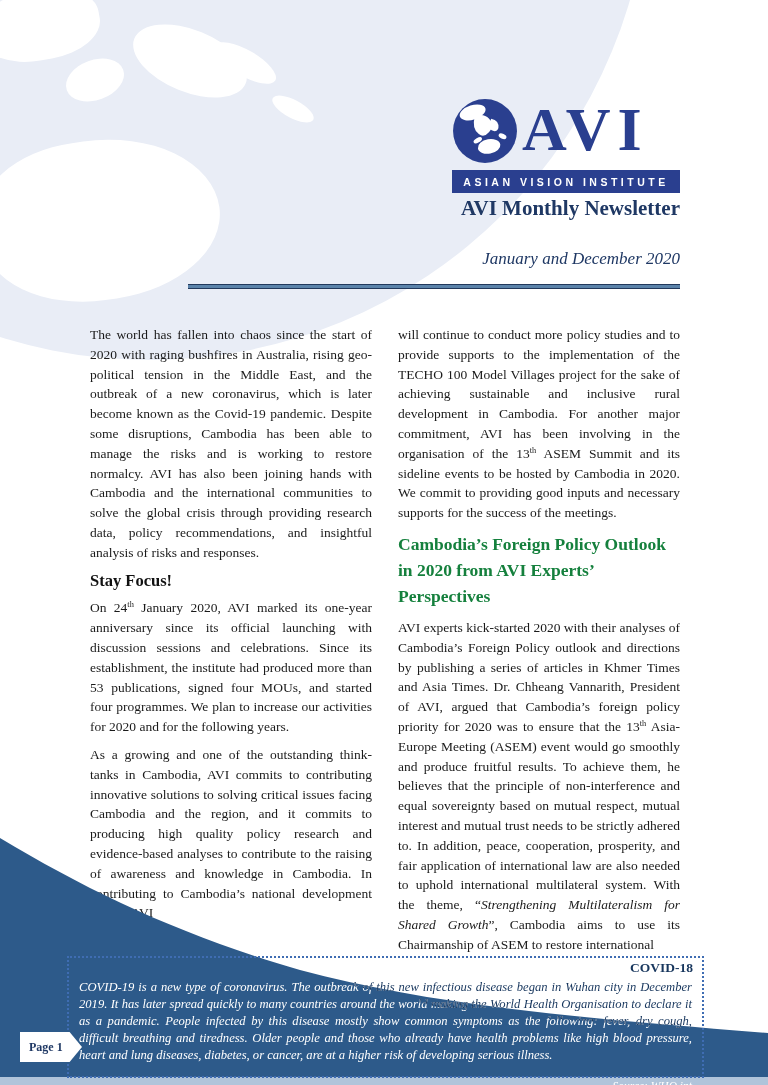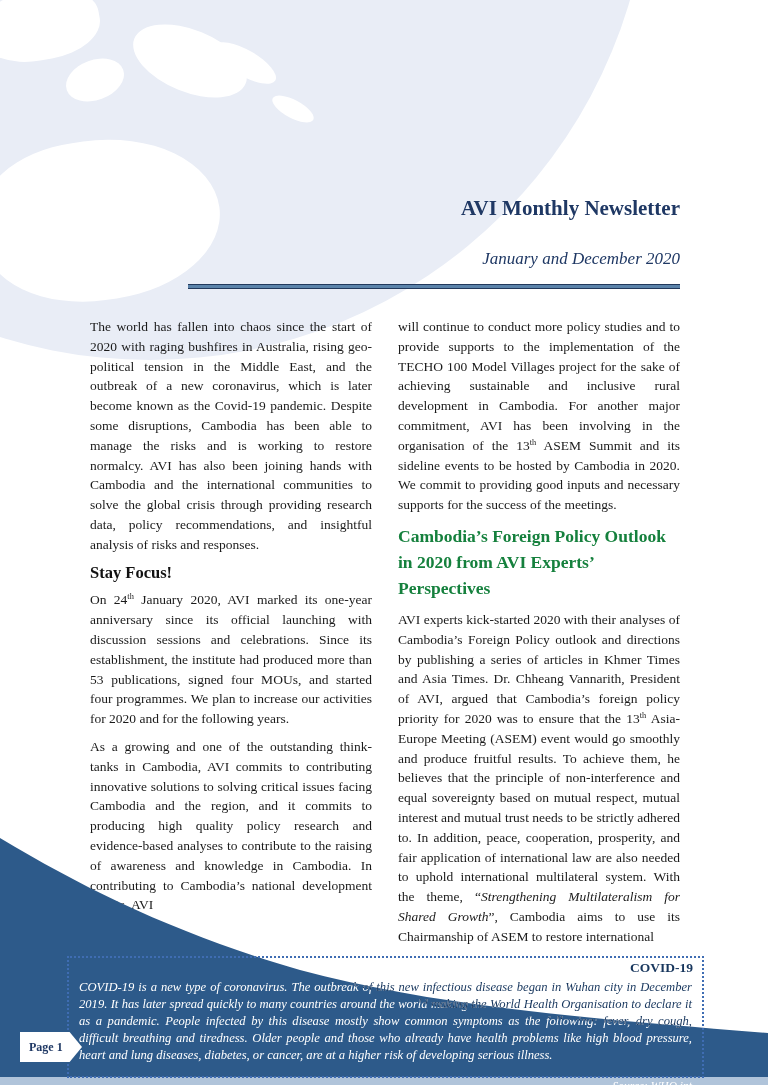--- a/index.html
+++ b/index.html
@@ -29,21 +29,21 @@
             letter-spacing:3.5px;padding:6px 0 5px 0;}
   .nl-title{position:absolute;top:196px;right:88px;width:400px;text-align:right;
             font-weight:bold;font-size:21px;color:#1f3864;}
   .nl-date{position:absolute;top:249px;right:88px;width:400px;text-align:right;
            font-style:italic;font-size:17px;color:#1f3864;}
   .sep-line{position:absolute;left:188px;top:284px;width:492px;height:3px;background:#5b83aa;
             border-top:1px solid #22395c;border-bottom:1px solid #22395c;}
 
   
   .article{position:absolute;left:90px;top:317px;width:590px;display:flex;gap:26px;}
-  .col{width:282px;font-size:13.5px;line-height:19.8px;text-align:justify;}
+  .col{width:282px;font-size:13.5px;line-height:19.8px;text-align:justify;margin-top:8px;}
   .col p{margin:0 0 8px 0;}
   .h-small{font-weight:bold;font-size:16.5px;color:#111;margin:4px 0 8px 0;text-align:left;}
   .h-big{font-weight:bold;font-size:17.5px;line-height:26px;color:#15803d;margin:4px 0 9px 0;text-align:left;}
   .sup{vertical-align:super;font-size:0.62em;line-height:0;}
 
   
   .wave{position:absolute;left:0;top:830px;width:768px;height:247px;}
   .bottom-strip{position:absolute;left:0;top:1077px;width:768px;height:8px;background:#b0c4da;}
 
   
@@ -71,20 +71,35 @@
   <div class="watermark">
     <div class="land l1"></div>
     <div class="land l2"></div>
     <div class="land l3"></div>
     <div class="land l4"></div>
     <div class="land l5"></div>
     <div class="land l6"></div>
     <div class="land l7"></div>
   </div>
 
+  <div class="logo-block">
+    <div class="logo-row">
+      <svg class="logo-globe" viewBox="0 0 64 64">
+        <circle cx="32" cy="32" r="31" fill="#2a3f8f"></circle>
+        <ellipse cx="20" cy="14" rx="13" ry="7" fill="#ffffff" transform="rotate(-18 20 14)"></ellipse>
+        <path d="M22 18 Q30 14 36 20 Q42 26 36 33 Q31 39 26 35 Q19 30 22 18 Z" fill="#ffffff"></path>
+        <path d="M38 20 Q46 22 45 29 Q43 34 38 31 Q35 26 38 20 Z" fill="#ffffff"></path>
+        <ellipse cx="36" cy="47" rx="11" ry="7" fill="#ffffff" transform="rotate(-10 36 47)"></ellipse>
+        <ellipse cx="49" cy="37" rx="4" ry="2.4" fill="#ffffff" transform="rotate(25 49 37)"></ellipse>
+        <ellipse cx="25" cy="41" rx="4.5" ry="2.2" fill="#ffffff" transform="rotate(-30 25 41)"></ellipse>
+      </svg>
+      <div class="logo-text">AVI</div>
+    </div>
+    <div class="logo-bar">ASIAN VISION INSTITUTE</div>
+  </div>
 
   <div class="nl-title">AVI Monthly Newsletter</div>
   <div class="nl-date">January and December 2020</div>
   <div class="sep-line"></div>
 
   <div class="article">
     <div class="col">
       <p>The world has fallen into chaos since the start of 2020 with raging bushfires in Australia, rising geo-political tension in the Middle East, and the outbreak of a new coronavirus, which is later become known as the Covid-19 pandemic. Despite some disruptions, Cambodia has been able to manage the risks and is working to restore normalcy. AVI has also been joining hands with Cambodia and the international communities to solve the global crisis through providing research data, policy recommendations, and insightful analysis of risks and responses.</p>
       <div class="h-small">Stay Focus!</div>
       <p><span>On 24</span><span class="sup">th</span><span> January 2020, AVI marked its one-year anniversary since its official launching with discussion sessions and celebrations. Since its establishment, the institute had produced more than 53 publications, signed four MOUs, and started four programmes. We plan to increase our activities for 2020 and for the following years.</span></p>
@@ -104,20 +119,20 @@
 
   <div class="covid-box">
     <div class="covid-layer covid-white">
       <div>COVID-19 is a new type of coronavirus. The outbreak of this new infectious disease began in Wuhan city in December 2019. It has later spread quickly to many countries around the world making the World Health Organisation to declare it as a pandemic. People infected by this disease mostly show common symptoms as the following: fever, dry cough, difficult breathing and tiredness. Older people and those who already have health problems like high blood pressure, heart and lung diseases, diabetes, or cancer, are at a higher risk of developing serious illness.</div>
       <div class="src">Source: WHO.int</div>
     </div>
     <div class="covid-layer covid-navy">
       <div>COVID-19 is a new type of coronavirus. The outbreak of this new infectious disease began in Wuhan city in December 2019. It has later spread quickly to many countries around the world making the World Health Organisation to declare it as a pandemic. People infected by this disease mostly show common symptoms as the following: fever, dry cough, difficult breathing and tiredness. Older people and those who already have health problems like high blood pressure, heart and lung diseases, diabetes, or cancer, are at a higher risk of developing serious illness.</div>
       <div class="src">Source: WHO.int</div>
     </div>
-    <div class="covid-label">COVID-19</div>
+    <div class="covid-label">COVID-18</div>
   </div>
 
   <div class="page-badge">
     <span>Page 1</span>
   </div>
 
 </div>
 
 </body></html>

